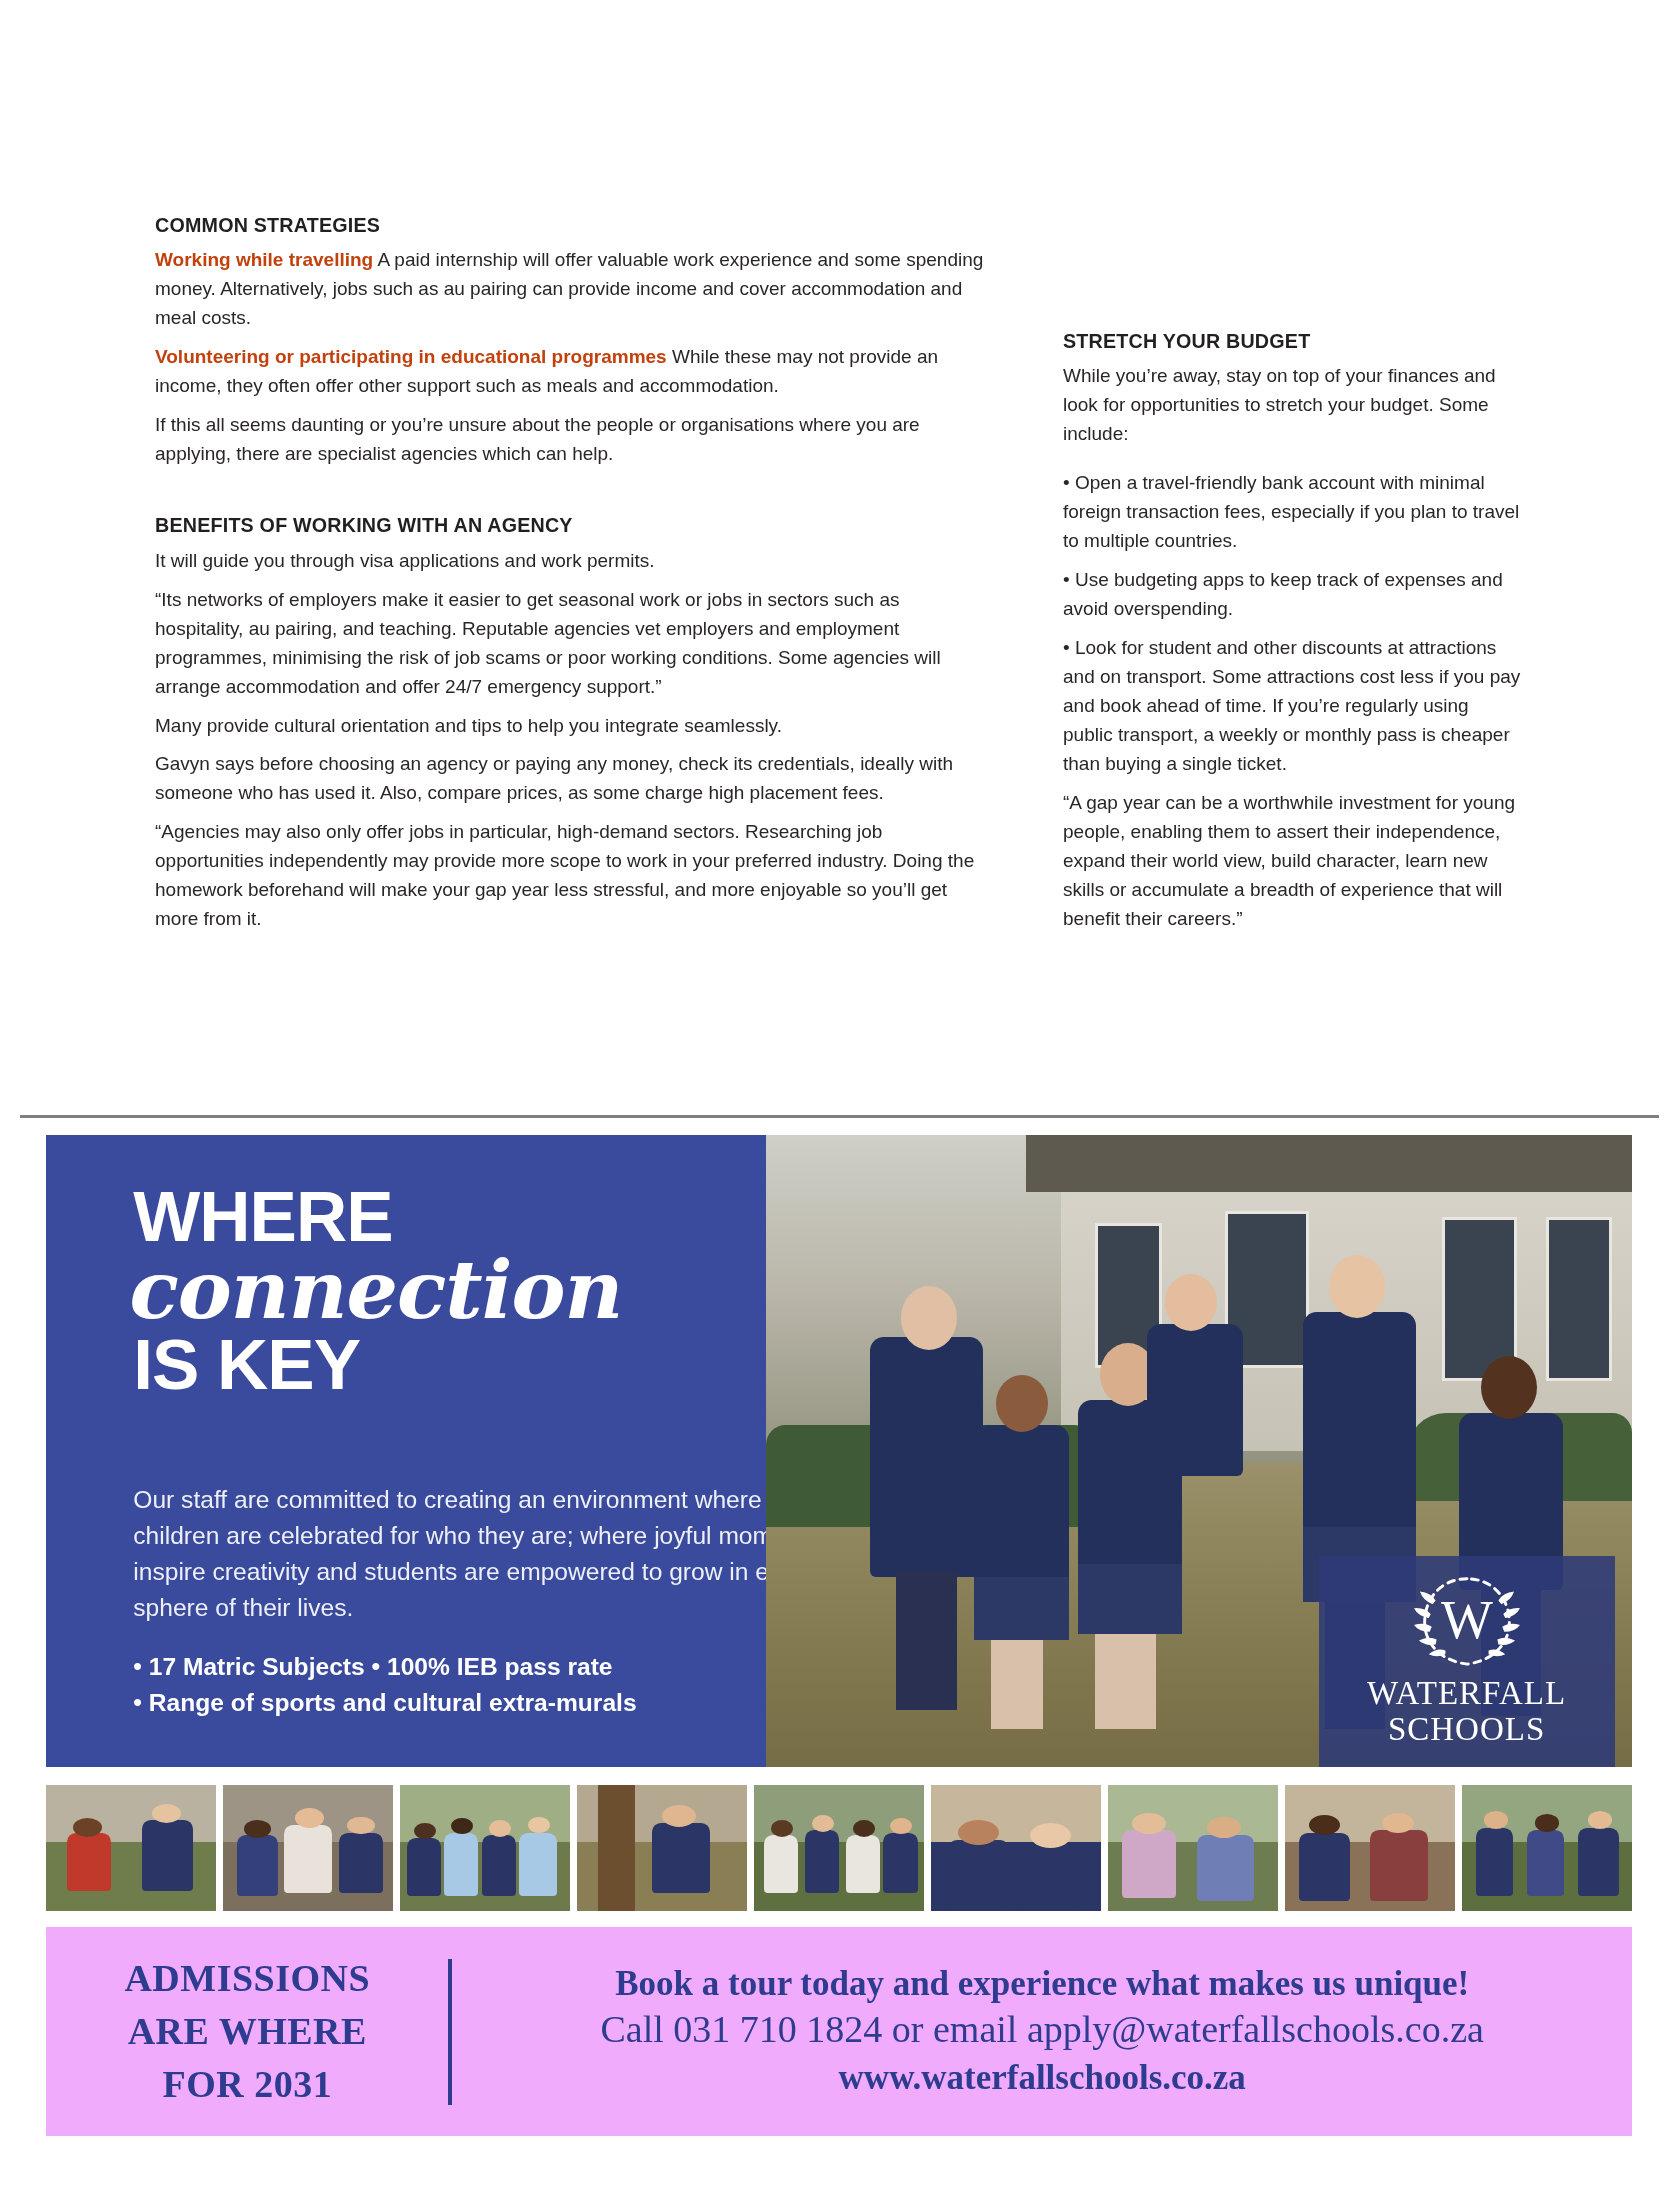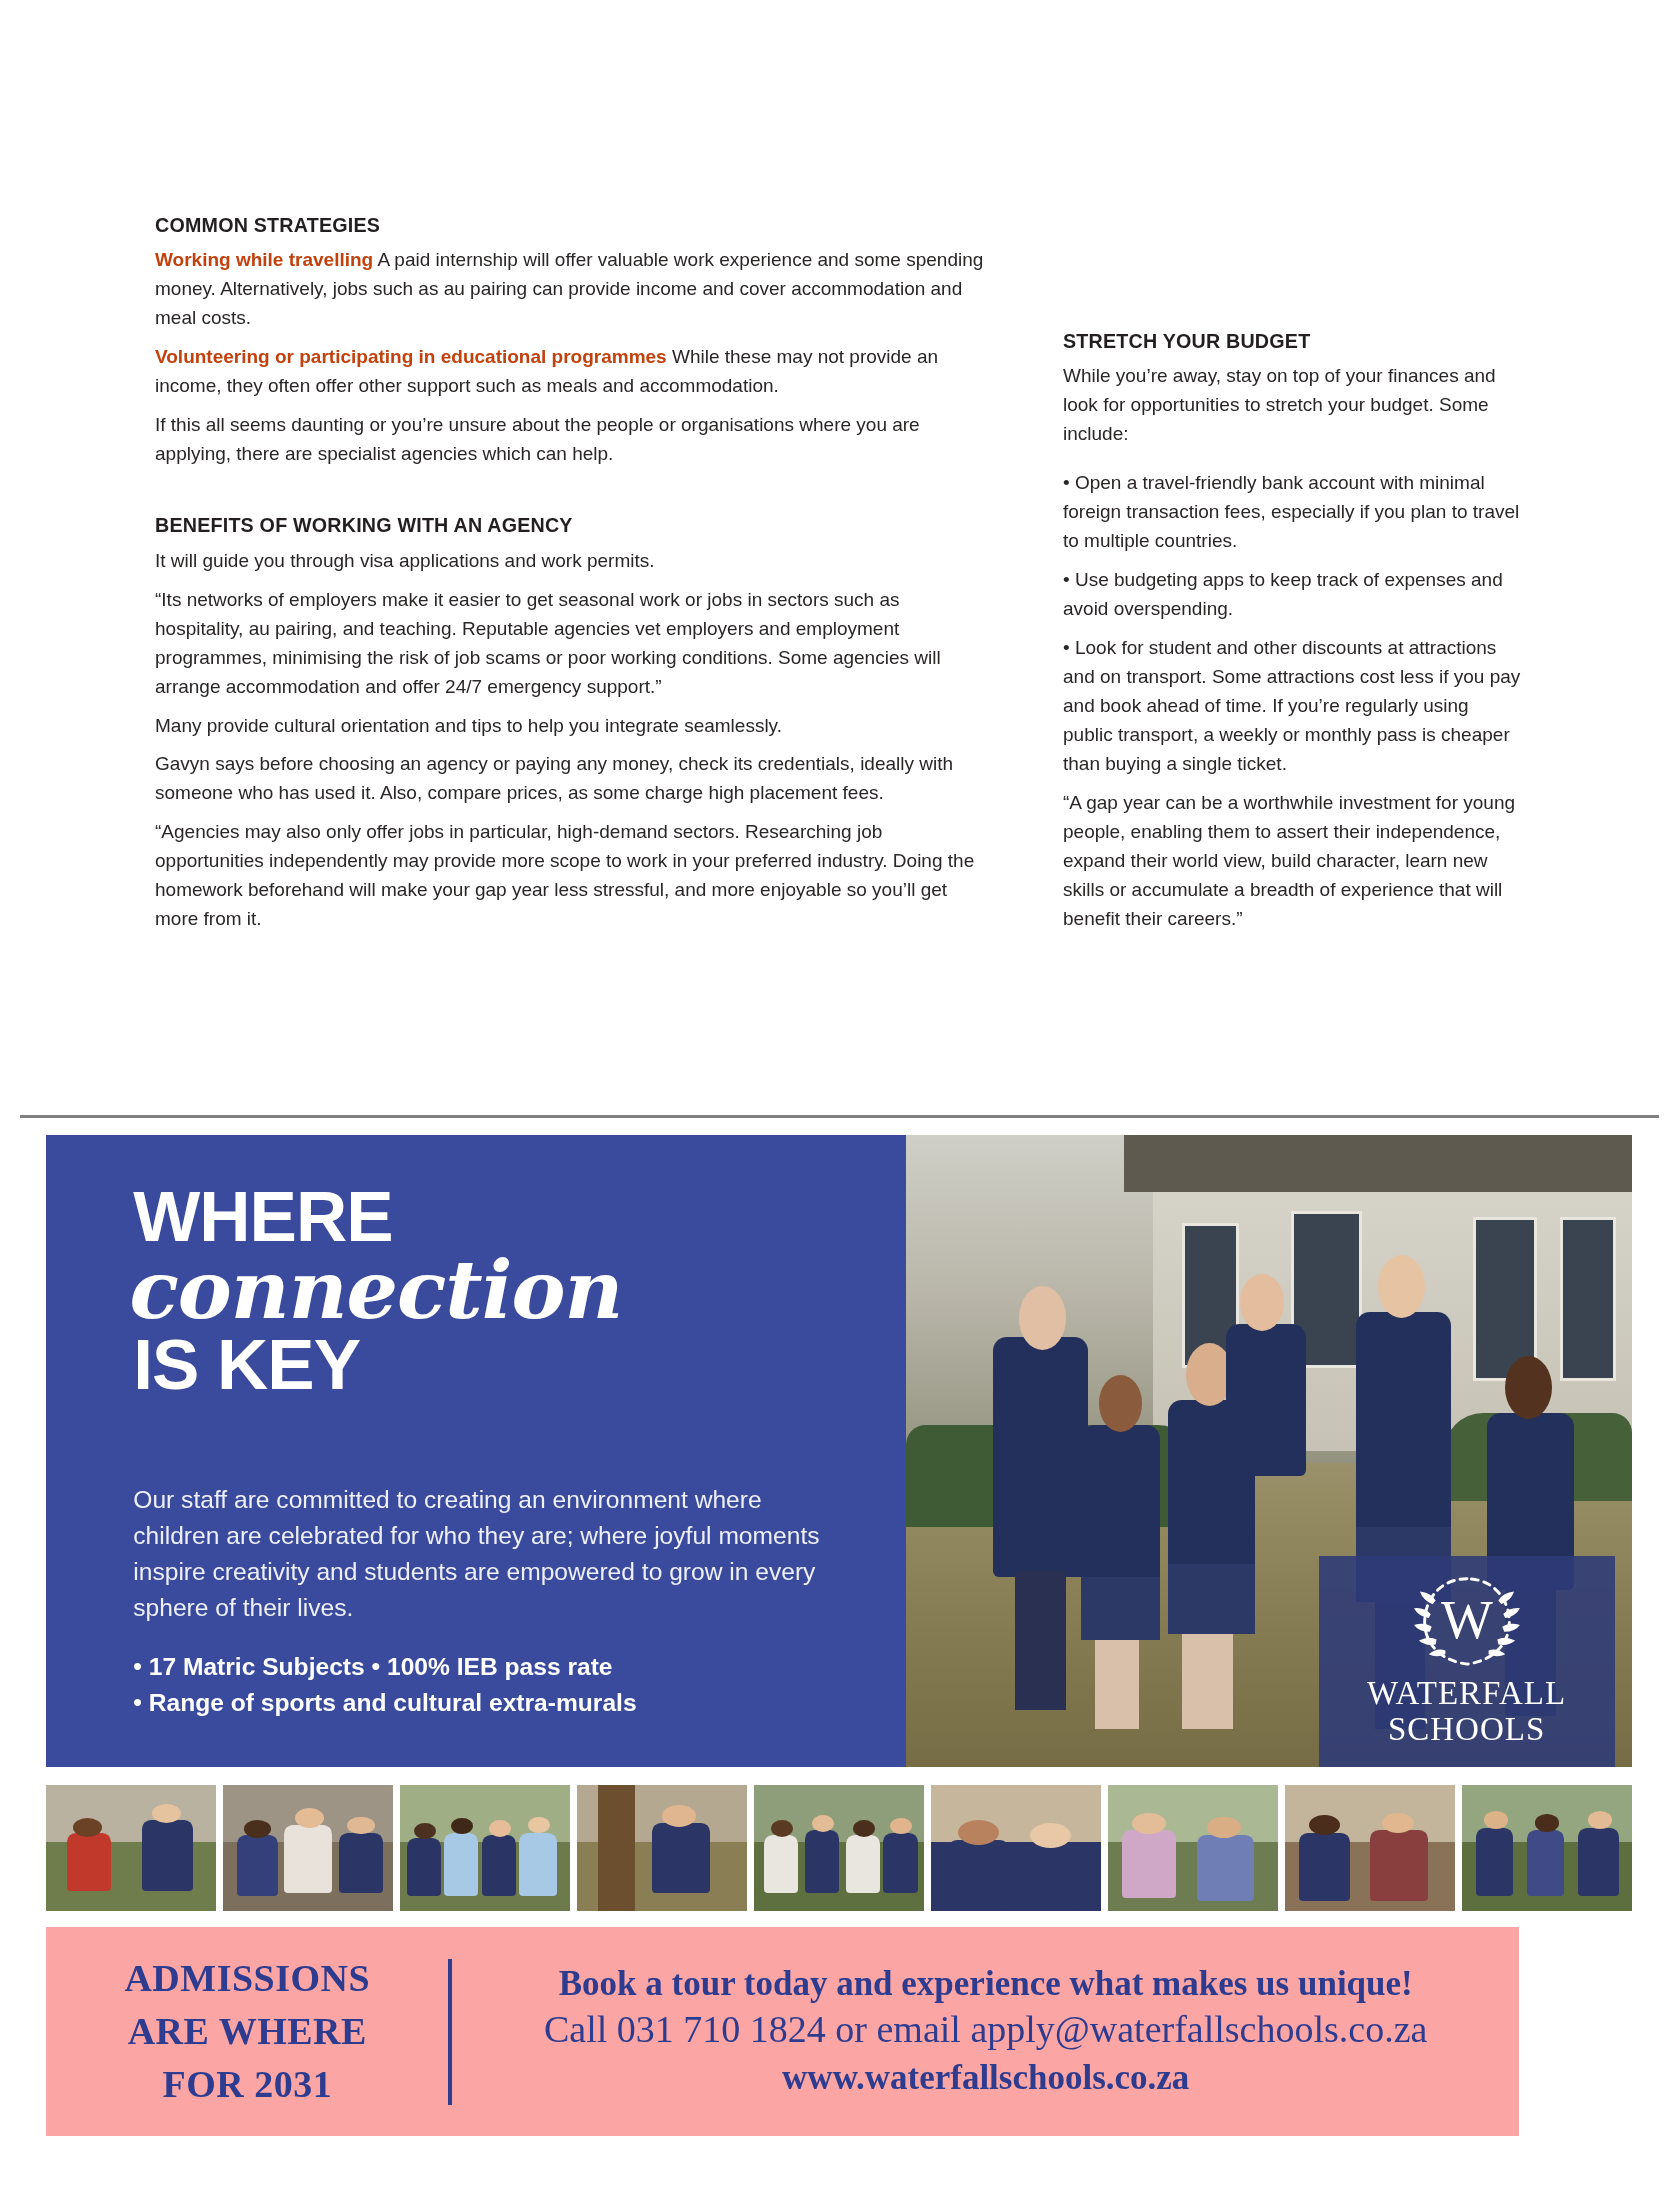--- a/index.html
+++ b/index.html
@@ -69,21 +69,21 @@
   
   .hero {
     position: absolute;
     left: 26.6px;
     top: 19.7px;
     width: 1586px;
     height: 632px;
     display: flex;
   }
   .hero-blue {
-    width: 860px;
+    width: 720px;
     background: #3a4a9c;
     position: relative;
     padding: 0;
     box-sizing: border-box;
   }
   .hero-photo {
     flex: 1;
     position: relative;
     overflow: hidden;
     background: #6f7f5c;
@@ -240,23 +240,23 @@
   .tkh {
     position: absolute;
     border-radius: 50%;
   }
 
   
   .footer {
     position: absolute;
     left: 26.6px;
     top: 812px;
-    width: 1473px;
+    width: 1586px;
     height: 209px;
-    background: #fca5a5;
+    background: #f0abfc;
     display: flex;
     align-items: center;
   }
   .foot-left {
     width: 402px;
     text-align: center;
     font-family: "Liberation Serif", serif;
     color: #2e3c8f;
     font-weight: bold;
     font-size: 38px;

